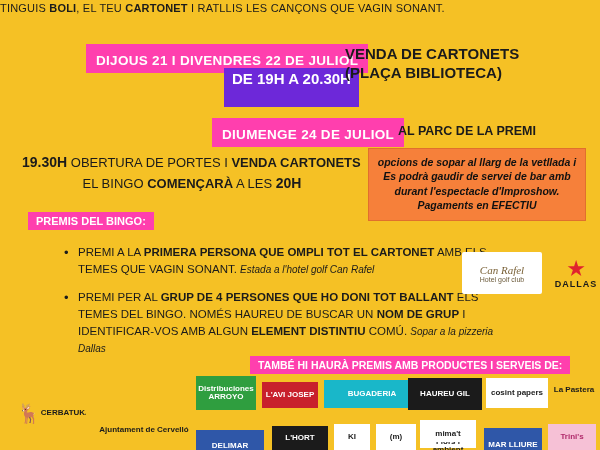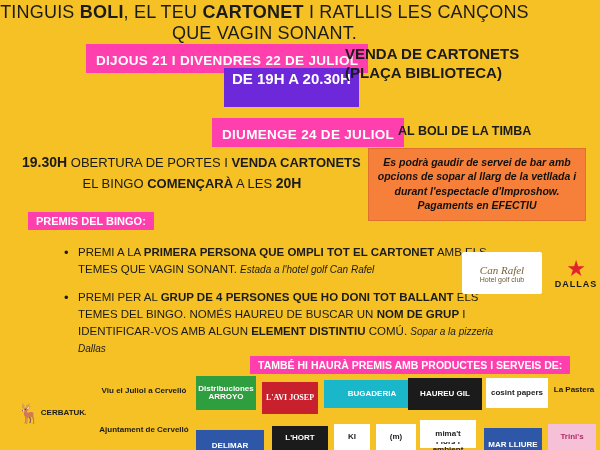--- a/index.html
+++ b/index.html
@@ -7,22 +7,22 @@
     width:600px;height:450px;overflow:hidden;
     background:#f5c125;
     font-family:"Liberation Sans", sans-serif;
     color:#1b1b1b;
     position:relative;
   }
   .wrap{position:relative;width:600px;height:450px;}
 
   
   .topline{
-    position:absolute;left:0;top:2px;width:529px;text-align:center;
-    font-size:18px;letter-spacing:.2px;
+    position:absolute;left:0;top:2px;width:529px;
+    font-size:11px;letter-spacing:.2px;
   }
   .topline b{font-weight:bold;}
 
   
   .pink{
     background:#ff3fae;color:#ffffff;font-weight:bold;
     display:inline-block;padding:9px 10px 4px 10px;
     font-size:13.5px;letter-spacing:.3px;line-height:1.15;
   }
   .row1{position:absolute;left:86px;top:44px;}
@@ -130,30 +130,30 @@
     <div class="sub">DE 19H A 20.30H</div>
   </div>
   <div class="venda">
     <div>VENDA DE CARTONETS</div>
     <div>(PLAÇA BIBLIOTECA)</div>
   </div>
 
   <div class="row2">
     <div class="pink">DIUMENGE 24 DE JULIOL</div>
   </div>
-  <div class="alparc">AL BOLI DE LA TIMBA</div>
+  <div class="alparc">AL PARC DE LA PREMI</div>
 
   <div class="opening">
     <span class="big">19.30H</span><span> OBERTURA DE PORTES I </span><b>VENDA CARTONETS</b>
     <span class="c"><span>EL BINGO </span><b>COMENÇARÀ</b><span> A LES </span><b class="big">20H</b></span>
   </div>
 
   <div class="orange">
+    <div>opcions de sopar al llarg de la vetllada i</div>
     <div>Es podrà gaudir de servei de bar amb</div>
-    <div>opcions de sopar al llarg de la vetllada i</div>
     <div>durant l'espectacle d'Improshow.</div>
     <div>Pagaments en EFECTIU</div>
   </div>
 
   <div class="premis-title">PREMIS DEL BINGO:</div>
   <ul class="bullets">
     <li>
       <span>PREMI A LA </span><b>PRIMERA PERSONA QUE OMPLI TOT EL CARTONET</b><span> AMB ELS TEMES QUE VAGIN SONANT. </span><span class="hand">Estada a l'hotel golf Can Rafel</span>
     </li>
     <li>
@@ -170,33 +170,30 @@
     <div class="dname">DALLAS</div>
   </div>
 
   <div class="tambe">TAMBÉ HI HAURÀ PREMIS AMB PRODUCTES I SERVEIS DE:</div>
 
   <div class="sponsors">
       <div class="logo l-none" style="left: 22px; top: 4px; width: 64px; height: 70px;">
         <div class="deer">🦌</div>
         <span>CERBATUKA</span>
       </div>
-      <div class="logo l-none" style="left: 98px; top: 2px; width: 92px; height: 30px;">
-        <span>Viu el Juliol a Cervelló</span>
-      </div>
       <div class="logo l-green" style="left: 196px; top: 2px; width: 60px; height: 34px;">
         <span>Distribuciones ARROYO</span>
       </div>
       <div class="logo l-none" style="left: 92px; top: 38px; width: 104px; height: 36px;">
         <span>Ajuntament de Cervelló</span>
       </div>
       <div class="logo l-blue" style="left: 196px; top: 56px; width: 68px; height: 32px;">
         <span>DELIMAR</span>
       </div>
-      <div class="logo l-red" style="left: 262px; top: 8px; width: 56px; height: 32px; font-family: Liberation Serif, serif;">
+      <div class="logo l-red" style="left: 262px; top: 8px; width: 56px; height: 26px;">
         <span>L'AVI JOSEP</span>
       </div>
       <div class="logo l-dark" style="left: 272px; top: 52px; width: 56px; height: 24px; text-align: right;">
         <span>L'HORT</span>
       </div>
       <div class="logo l-cyan" style="left: 324px; top: 6px; width: 96px; height: 28px;">
         <span>BUGADERIA</span>
       </div>
       <div class="logo l-white" style="left: 334px; top: 50px; width: 36px; height: 26px;">
         <span>KI</span>

